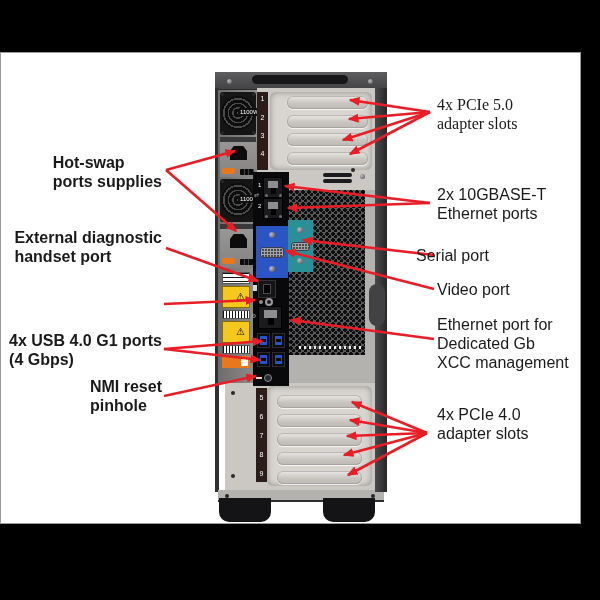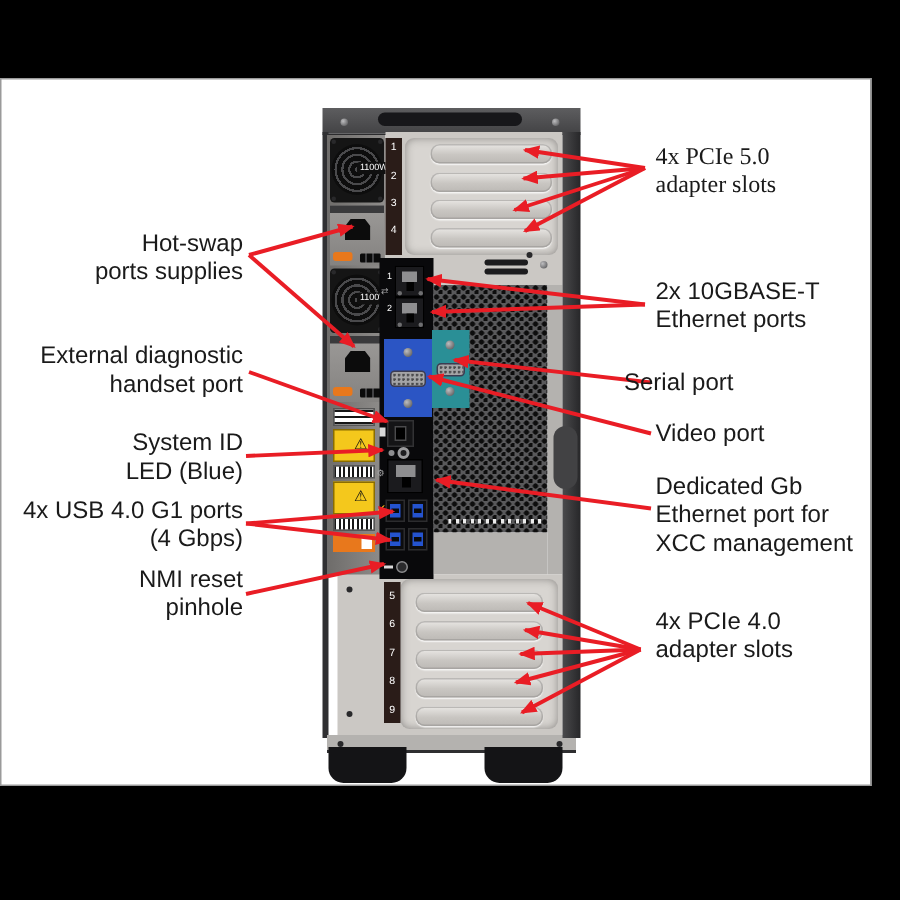--- a/index.html
+++ b/index.html
@@ -2,21 +2,21 @@
 <html><head>
 <meta charset="utf-8">
 <style>
   html,body{margin:0;padding:0;background:#000;}
   #stage{position:relative;width:600px;height:600px;background:#000;overflow:hidden;
          font-family:"Liberation Sans",sans-serif;}
   #canvas{position:absolute;left:0;top:52px;width:579px;height:470px;background:#fff;
           border:1px solid #9a9a9a;}
   
   .callout{position:absolute;font-size:16px;line-height:19px;color:#1a1a1a;white-space:nowrap;z-index:6;}
-  .callout.left{text-align:right;}
+  .callout.left{font-weight:bold;}
   
   #server{position:absolute;left:215px;top:72px;width:172px;height:450px;z-index:2;}
   #server *{position:absolute;box-sizing:border-box;}
   .topband{left:0;top:0;width:172px;height:18px;background:linear-gradient(#5d5d5f,#434345);border-bottom:1px solid #2b2b2d;}
   .handle{left:37px;top:3px;width:96px;height:9px;background:#17171a;border-radius:5px;}
   .screw{border-radius:50%;background:radial-gradient(circle at 35% 35%,#bdbdbf,#4a4a4c);}
   .dk-screw{border-radius:50%;background:#29292b;}
   .leftstrip{left:0;top:16px;width:4px;height:404px;background:#303032;}
   .rightedge{left:160px;top:16px;width:12px;height:404px;background:linear-gradient(90deg,#4a4a4c,#272729);}
   .bump{left:154px;top:212px;width:16px;height:42px;background:#424244;border-radius:8px;}
@@ -281,24 +281,20 @@
   </svg>
 
   <div class="callout left" style="right:438px;top:153px;">
     <div>Hot-swap</div>
     <div>ports supplies</div>
   </div>
   <div class="callout left" style="right:438px;top:228px;">
     <div>External diagnostic</div>
     <div>handset port</div>
   </div>
-  <div class="callout left" style="right:438px;top:286px;">
-    <div>System ID</div>
-    <div>LED (Blue)</div>
-  </div>
   <div class="callout left" style="right:438px;top:331px;">
     <div>4x USB 4.0 G1 ports</div>
     <div>(4 Gbps)</div>
   </div>
   <div class="callout left" style="right:438px;top:377px;">
     <div>NMI reset</div>
     <div>pinhole</div>
   </div>
 
   <div class="callout" style="left:437px;top:95px;font-family:Liberation Serif, serif;">
@@ -309,21 +305,21 @@
     <div>2x 10GBASE-T</div>
     <div>Ethernet ports</div>
   </div>
   <div class="callout" style="left:416px;top:246px;">
     <div>Serial port</div>
   </div>
   <div class="callout" style="left:437px;top:280px;">
     <div>Video port</div>
   </div>
   <div class="callout" style="left:437px;top:315px;">
+    <div>Ethernet port for</div>
     <div>Dedicated Gb</div>
-    <div>Ethernet port for</div>
     <div>XCC management</div>
   </div>
   <div class="callout" style="left:437px;top:405px;">
     <div>4x PCIe 4.0</div>
     <div>adapter slots</div>
   </div>
 </div>
 
 </body></html>

